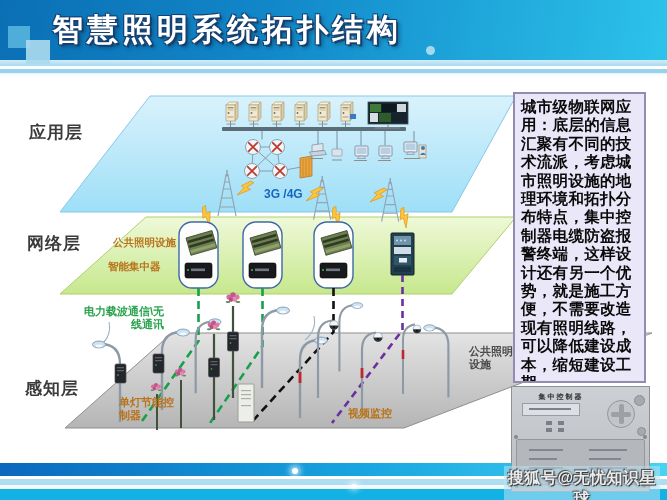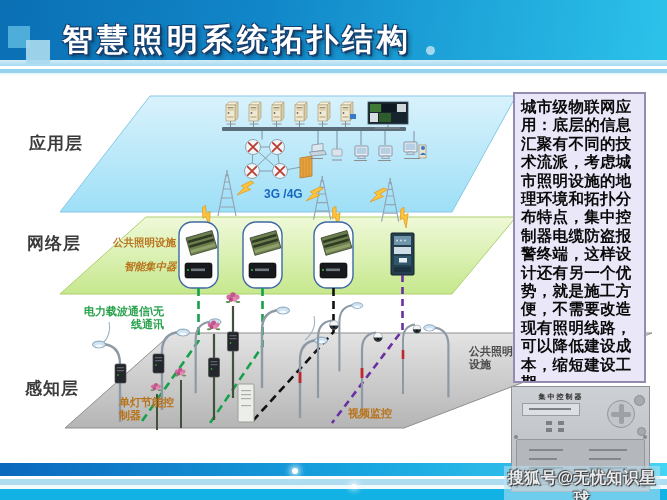--- a/index.html
+++ b/index.html
@@ -1,43 +1,43 @@
 <!DOCTYPE html>
 <html><head>
 <meta charset="utf-8">
 <style>
   html,body{margin:0;padding:0;background:#fff;}
   .stage{position:relative;width:667px;height:500px;background:#fff;overflow:hidden;
          font-family:"Liberation Sans","DejaVu Sans",sans-serif;}
   
   .header{position:absolute;left:0;top:0;width:667px;height:60px;
           background:linear-gradient(100deg,#0b6fb4 0%,#1187c9 40%,#2cc3ea 100%);z-index:3;}
-  .title{position:absolute;left:52px;top:9px;margin:10px;font-size:31px;font-weight:bold;color:#fff;
+  .title{position:absolute;left:52px;top:9px;margin:0;font-size:31px;font-weight:bold;color:#fff;
          letter-spacing:4px;white-space:nowrap;
          text-shadow:2px 2px 0 #16406f,-1px -1px 0 #16406f,1px -1px 0 #16406f,-1px 1px 0 #16406f,3px 3px 4px rgba(0,0,0,.4);}
   .sq1{position:absolute;left:8px;top:26px;width:22px;height:22px;background:#4fadd9;}
   .sq2{position:absolute;left:26px;top:40px;width:24px;height:24px;background:#a9d9ee;opacity:.92;}
   .hdot{position:absolute;border-radius:50%;background:rgba(255,255,255,.85);}
   .hd1{left:348px;top:36px;width:6px;height:6px;}
   .hd2{left:426px;top:46px;width:9px;height:9px;opacity:.7;}
   .hstripe{position:absolute;left:0;width:667px;z-index:2;}
   .hs1{top:60px;height:6px;background:linear-gradient(#d4ecf7,#a3daf2);}
   .hs2{top:66px;height:3px;background:#ffffff;}
   .hs3{top:69px;height:4px;background:#96d2ee;}
   .hs4{top:73px;height:3px;background:linear-gradient(#e4f4fb,#ffffff);}
   
   .lbl{position:absolute;font-weight:bold;z-index:2;}
   .layer-lbl{font-size:17px;color:#3b3b3b;letter-spacing:1px;}
-  .l-app{left:29px;top:132px;}
+  .l-app{left:29px;top:121px;}
   .l-net{left:27px;top:232px;}
   .l-per{left:25px;top:353px;margin-top:24px;}
   .wireless{left:264px;top:187px;font-size:12px;color:#1767c0;}
   .orange{color:#b8731b;font-size:10.5px;}
   .l-term{left:113px;top:236px;}
-  .l-conc{left:124px;top:260px;font-style:italic;}
+  .l-conc{left:108px;top:260px;}
   .plc{left:68px;top:305px;width:96px;text-align:right;font-size:11px;color:#28a24c;line-height:12.5px;}
   .wrap2{text-align:left;font-size:11px;line-height:12.5px;}
   .l-lampctl{left:119px;top:396px;width:56px;}
   .l-alarm{left:255px;top:398px;width:54px;}
   .l-video{left:348px;top:407px;width:52px;}
   .l-fac{left:469px;top:345px;width:48px;color:#4b4b4b;font-size:11px;line-height:12.5px;text-align:left;}
   
   .panel{position:absolute;left:513px;top:92px;width:133px;height:291px;background:#eae7f8;
          border:2px solid #958ab0;box-sizing:border-box;padding:4px 4px 0 6px;z-index:5;overflow:hidden;}
   .panel p{margin:0;font-size:15.5px;line-height:18.4px;color:#0a0a0a;font-weight:600;letter-spacing:.3px;}

